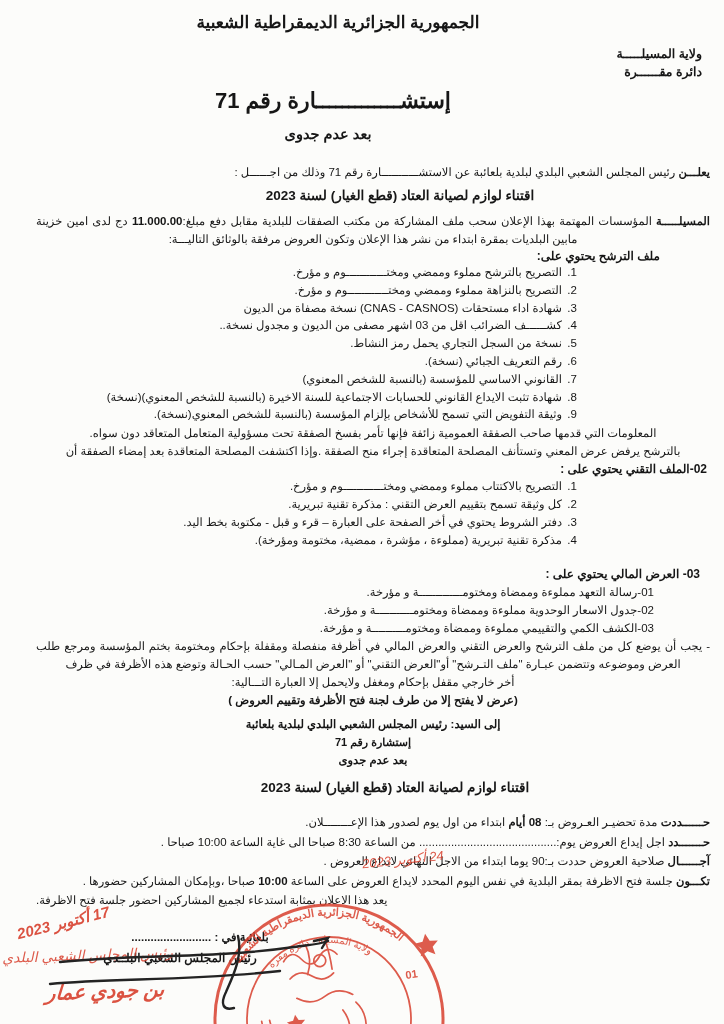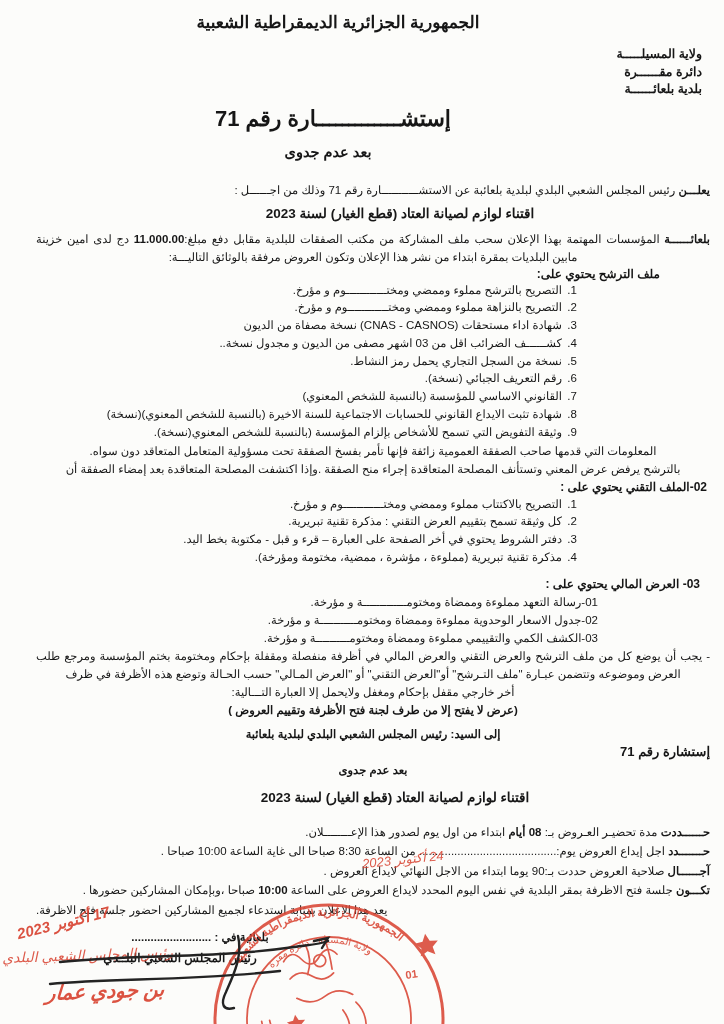--- a/index.html
+++ b/index.html
@@ -19,26 +19,26 @@
   .after-futility{font-size:14.5px;font-weight:bold;text-align:center;margin:14px 90px 0 0;line-height:18px;}
   .announce{margin-top:20px;line-height:19px;}
   .object-title{font-size:13.5px;font-weight:bold;text-align:center;margin:5px 0 7px 54px;line-height:18px;}
   .para-l2{text-align:center;}
   .file-title{font-weight:bold;font-size:12px;margin:0 50px 0 0;line-height:16px;}
   ol.doc-list{margin:0 130px 0 0;padding:0 16px 0 0;line-height:17.8px;}
   ol.doc-list li{padding-right:2px;}
   .item10-l1{line-height:18px;}
   .item10-cont{text-align:center;line-height:18px;}
   .sec-title-02{font-weight:bold;font-size:12px;margin:0 3px 0 0;line-height:18px;}
-  .sec-title-03{font-weight:bold;font-size:12px;margin:8px 10px 0 0;line-height:18px;}
-  .fin-line{margin-right:112px;line-height:18px;}
+  .sec-title-03{font-weight:bold;font-size:12px;margin:16px 10px 0 0;line-height:18px;}
+  .fin-line{margin-right:56px;line-height:18px;}
   .env-cont{text-align:center;}
   .addr{font-weight:bold;text-align:center;line-height:18px;}
   .addr-first{margin-top:6px;}
-  .addr-consult{font-size:13px;text-align:right;}
+  .addr-consult{font-size:11px;}
   .object-title-2{font-size:13.5px;font-weight:bold;text-align:center;margin:10px 0 0 44px;line-height:18px;}
   .deadlines{margin-top:16px;line-height:19.5px;}
   .deadline-last{text-align:left;}
 
   .sig-place{position:absolute;top:928px;left:80px;width:240px;text-align:center;font-weight:bold;font-size:11.5px;z-index:1;}
   .sig-title{position:absolute;top:949px;left:55px;width:250px;text-align:center;font-weight:bold;font-size:12px;z-index:1;}
 
   .red-script{position:absolute;color:#d8402e;z-index:2;font-style:italic;white-space:nowrap;}
   .rs-date-top{top:851px;left:362px;font-size:13px;transform:rotate(-6deg);opacity:.85;}
   .rs-date-bottom{top:914px;left:16px;font-size:15px;transform:rotate(-14deg);font-weight:bold;opacity:.9;}
@@ -52,31 +52,30 @@
 <body>
 
 <div class="page">
   <div class="content">
 
     <div class="republic-title">الجمهورية الجزائرية الديمقراطية الشعبية</div>
 
     <div class="authority-block">
         <div>ولاية المسيلـــــة</div>
         <div>دائرة مقــــــرة</div>
-        <div>بلدية بلعائــــــة</div>
       </div>
 
     <div class="consult-no">إستشـــــــــــــارة رقم 71</div>
     <div class="after-futility">بعد عدم جدوى</div>
 
     <div class="announce"><span class="b">يعلـــن </span><span>رئيس المجلس الشعبي البلدي لبلدية بلعائبة عن الاستشـــــــــــارة رقم 71 وذلك من اجــــــل :</span></div>
 
     <div class="object-title">اقتناء لوازم لصيانة العتاد (قطع الغيار) لسنة 2023</div>
 
-    <div class="just"><span class="b">بلعائــــــة </span><span>المؤسسات المهتمة بهذا الإعلان سحب ملف المشاركة من مكتب الصفقات للبلدية مقابل دفع مبلغ:</span><span class="b">11.000.00</span><span> دج  لدى امين خزينة</span></div>
+    <div class="just"><span class="b">المسيلـــــة </span><span>المؤسسات المهتمة بهذا الإعلان سحب ملف المشاركة من مكتب الصفقات للبلدية مقابل دفع مبلغ:</span><span class="b">11.000.00</span><span> دج  لدى امين خزينة</span></div>
     <div class="para-l2">مابين البلديات بمقرة ابتداء من نشر هذا الإعلان  وتكون العروض مرفقة بالوثائق التاليـــة:</div>
 
     <div class="file-title">ملف الترشح يحتوي على:</div>
 
     <ol class="doc-list">
         <li>التصريح بالترشح مملوء وممضي ومختــــــــــــوم و مؤرخ.</li>
         <li>التصريح بالنزاهة مملوء وممضي ومختــــــــــــوم و مؤرخ.</li>
         <li>شهادة اداء مستحقات (CNAS - CASNOS) نسخة مصفاة من الديون</li>
         <li>كشــــــف الضرائب اقل من 03 اشهر مصفى من الديون و مجدول نسخة..</li>
         <li>نسخة من السجل التجاري يحمل رمز النشاط.</li>

